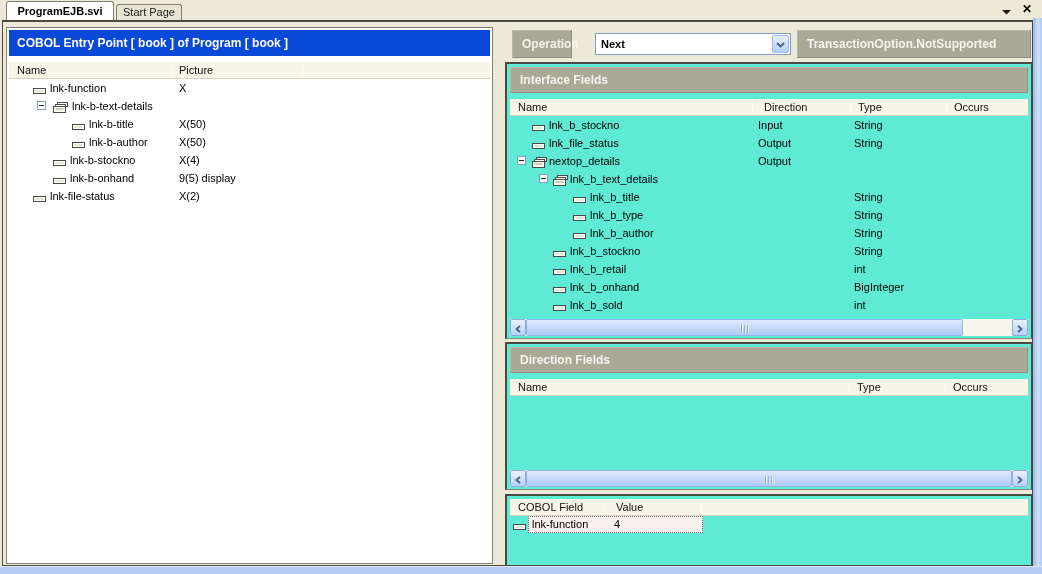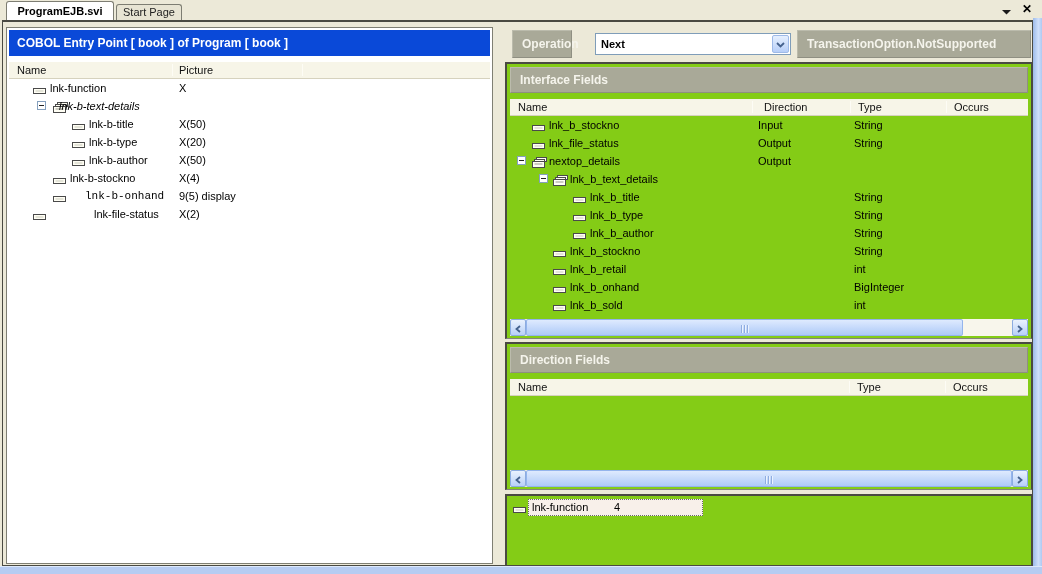--- a/index.html
+++ b/index.html
@@ -50,21 +50,21 @@
   .op-label { position:absolute; left:7px; top:0; width:60px; height:28px; line-height:27px; padding-left:9px; }
   .op-trans { position:absolute; left:292px; top:0; right:1px; height:28px; line-height:27px; padding-left:9px; }
   .combo { position:absolute; left:90px; top:3px; width:196px; height:22px; background:#fff;
            border:1px solid #7F9DB9; }
   .combo .val { position:absolute; left:5px; top:0; line-height:20px; font-weight:bold; }
   .combo-btn { position:absolute; right:1px; top:1px; bottom:1px; width:17px; border-radius:2px;
                background:linear-gradient(#E6F0FE, #B6CEF8); border:1px solid #9EBAE8;
                text-align:center; }
   .combo-btn svg { margin-top:6px; }
 
-  .section { position:absolute; left:0; background:#84cc16;
+  .section { position:absolute; left:0; background:#5eead4;
              border:2px solid #4A4A42; border-right:1px solid #4A4A42; border-bottom:1px solid #84847a;
              padding:3px; }
   #sec-interface { top:40px; width:527px; height:277px; }
   #sec-reusable  { top:320px; width:527px; height:148px; }
   #sec-cobol     { top:472px; width:527px; height:71px; border-bottom:none; }
   .sec-header { height:26px; line-height:25px; padding-left:9px; margin-bottom:6px; }
 
   
   .sb { position:absolute; left:3px; right:3px; height:17px; background:#F1EFE2; }
   .sb-btn { position:absolute; top:0; width:16px; height:17px; border-radius:2px;
@@ -131,69 +131,61 @@
           <div class="trow">
             <span class="exp" style="left: 28px;">
               <span class="minus"></span>
             </span>
             <span class="ticon" style="left: 44px;"><svg width="16" height="12" viewBox="0 0 16 12">
                 <rect x="4.5" y="0.5" width="10" height="4" fill="#FFFEF4" stroke="#4a4a4a"></rect>
                 <rect x="2.5" y="2.5" width="10" height="4" fill="#FFFEF4" stroke="#4a4a4a"></rect>
                 <rect x="0.5" y="4.5" width="12" height="6" fill="#FFFEF4" stroke="#4a4a4a"></rect>
                 <rect x="2.5" y="6.5" width="8" height="1" fill="#9a9a8e"></rect>
               </svg></span>
-            <span class="tname" style="left: 50px; font-style: italic;">lnk-b-text-details</span>
+            <span class="tname" style="left: 63px;">lnk-b-text-details</span>
             <span class="tcell" style="left: 170px;"></span>
           </div>
           <div class="trow">
             <span class="ticon" style="left: 63px;"><svg width="14" height="9" viewBox="0 0 14 9">
                 <rect x="0.5" y="1.5" width="12" height="5" fill="#FFFEF4" stroke="#4a4a4a"></rect>
                 <rect x="2.5" y="3.5" width="8" height="1" fill="#C9C9BC"></rect>
               </svg></span>
             <span class="tname" style="left: 80px;">lnk-b-title</span>
             <span class="tcell" style="left: 170px;">X(50)</span>
           </div>
           <div class="trow">
             <span class="ticon" style="left: 63px;"><svg width="14" height="9" viewBox="0 0 14 9">
                 <rect x="0.5" y="1.5" width="12" height="5" fill="#FFFEF4" stroke="#4a4a4a"></rect>
                 <rect x="2.5" y="3.5" width="8" height="1" fill="#C9C9BC"></rect>
               </svg></span>
-            <span class="tname" style="left: 80px;">lnk-b-type</span>
-            <span class="tcell" style="left: 170px;">X(20)</span>
-          </div>
-          <div class="trow">
-            <span class="ticon" style="left: 63px;"><svg width="14" height="9" viewBox="0 0 14 9">
-                <rect x="0.5" y="1.5" width="12" height="5" fill="#FFFEF4" stroke="#4a4a4a"></rect>
-                <rect x="2.5" y="3.5" width="8" height="1" fill="#C9C9BC"></rect>
-              </svg></span>
             <span class="tname" style="left: 80px;">lnk-b-author</span>
             <span class="tcell" style="left: 170px;">X(50)</span>
           </div>
           <div class="trow">
             <span class="ticon" style="left: 44px;"><svg width="14" height="9" viewBox="0 0 14 9">
                 <rect x="0.5" y="1.5" width="12" height="5" fill="#FFFEF4" stroke="#4a4a4a"></rect>
                 <rect x="2.5" y="3.5" width="8" height="1" fill="#C9C9BC"></rect>
               </svg></span>
             <span class="tname" style="left: 61px;">lnk-b-stockno</span>
             <span class="tcell" style="left: 170px;">X(4)</span>
           </div>
           <div class="trow">
             <span class="ticon" style="left: 44px;"><svg width="14" height="9" viewBox="0 0 14 9">
                 <rect x="0.5" y="1.5" width="12" height="5" fill="#FFFEF4" stroke="#4a4a4a"></rect>
                 <rect x="2.5" y="3.5" width="8" height="1" fill="#C9C9BC"></rect>
               </svg></span>
-            <span class="tname" style="left: 76px; font-family: Liberation Mono, monospace;">lnk-b-onhand</span>
+            <span class="tname" style="left: 61px;">lnk-b-onhand</span>
             <span class="tcell" style="left: 170px;">9(5) display</span>
           </div>
           <div class="trow">
             <span class="ticon" style="left: 24px;"><svg width="14" height="9" viewBox="0 0 14 9">
                 <rect x="0.5" y="1.5" width="12" height="5" fill="#FFFEF4" stroke="#4a4a4a"></rect>
                 <rect x="2.5" y="3.5" width="8" height="1" fill="#C9C9BC"></rect>
               </svg></span>
-            <span class="tname" style="left: 41px; margin-left: 44px;">lnk-file-status</span>
+            <span class="tname" style="left: 41px;">lnk-file-status</span>
             <span class="tcell" style="left: 170px;">X(2)</span>
           </div>
         </div>
     </div>
 
     <div class="right-col">
 
       <div class="op-row">
         <div class="op-label gray-box">Operation</div>
         <div class="combo">
@@ -379,20 +371,26 @@
             </span>
           <span class="sb-btn right">
             <svg width="6" height="8" viewBox="0 0 6 8">
                 <path d="M1 1 L4.5 4 L1 7" stroke="#44618D" stroke-width="1.8" fill="none"></path>
               </svg>
           </span>
         </div>
       </div>
 
       <div class="section" id="sec-cobol">
+        <div class="colheader">
+          <span class="hcell" style="left:8px">COBOL Field</span>
+          <span class="hcell" style="left:106px">Value</span>
+          <span class="vdiv" style="left:94px"></span>
+          <span class="vdiv" style="left:191px"></span>
+        </div>
         <div class="rows" id="ca-rows">
             <div class="trow">
               <span class="ticon" style="left: 3px; top: 3px;"><svg width="14" height="9" viewBox="0 0 14 9">
                   <rect x="0.5" y="1.5" width="12" height="5" fill="#FFFEF4" stroke="#4a4a4a"></rect>
                   <rect x="2.5" y="3.5" width="8" height="1" fill="#C9C9BC"></rect>
                 </svg></span>
               <span class="sel-rect">
                 <span class="nm">lnk-function</span>
                 <span class="vl">4</span>
               </span>

